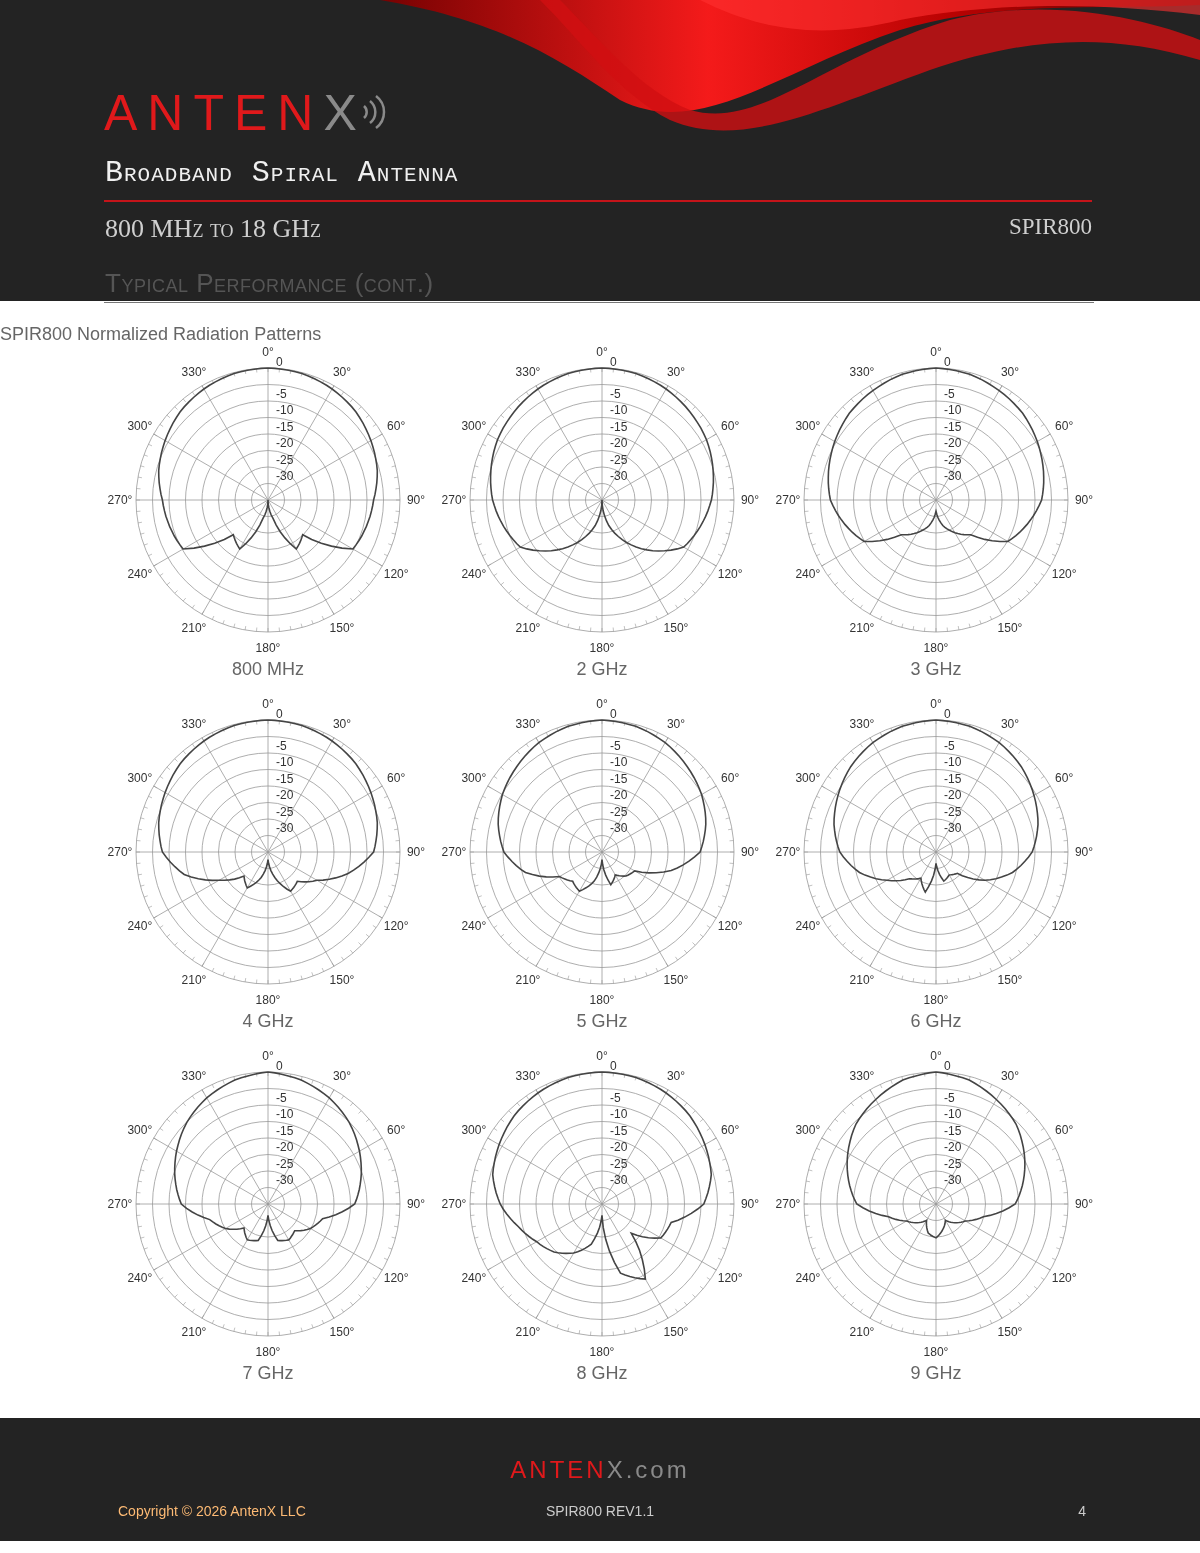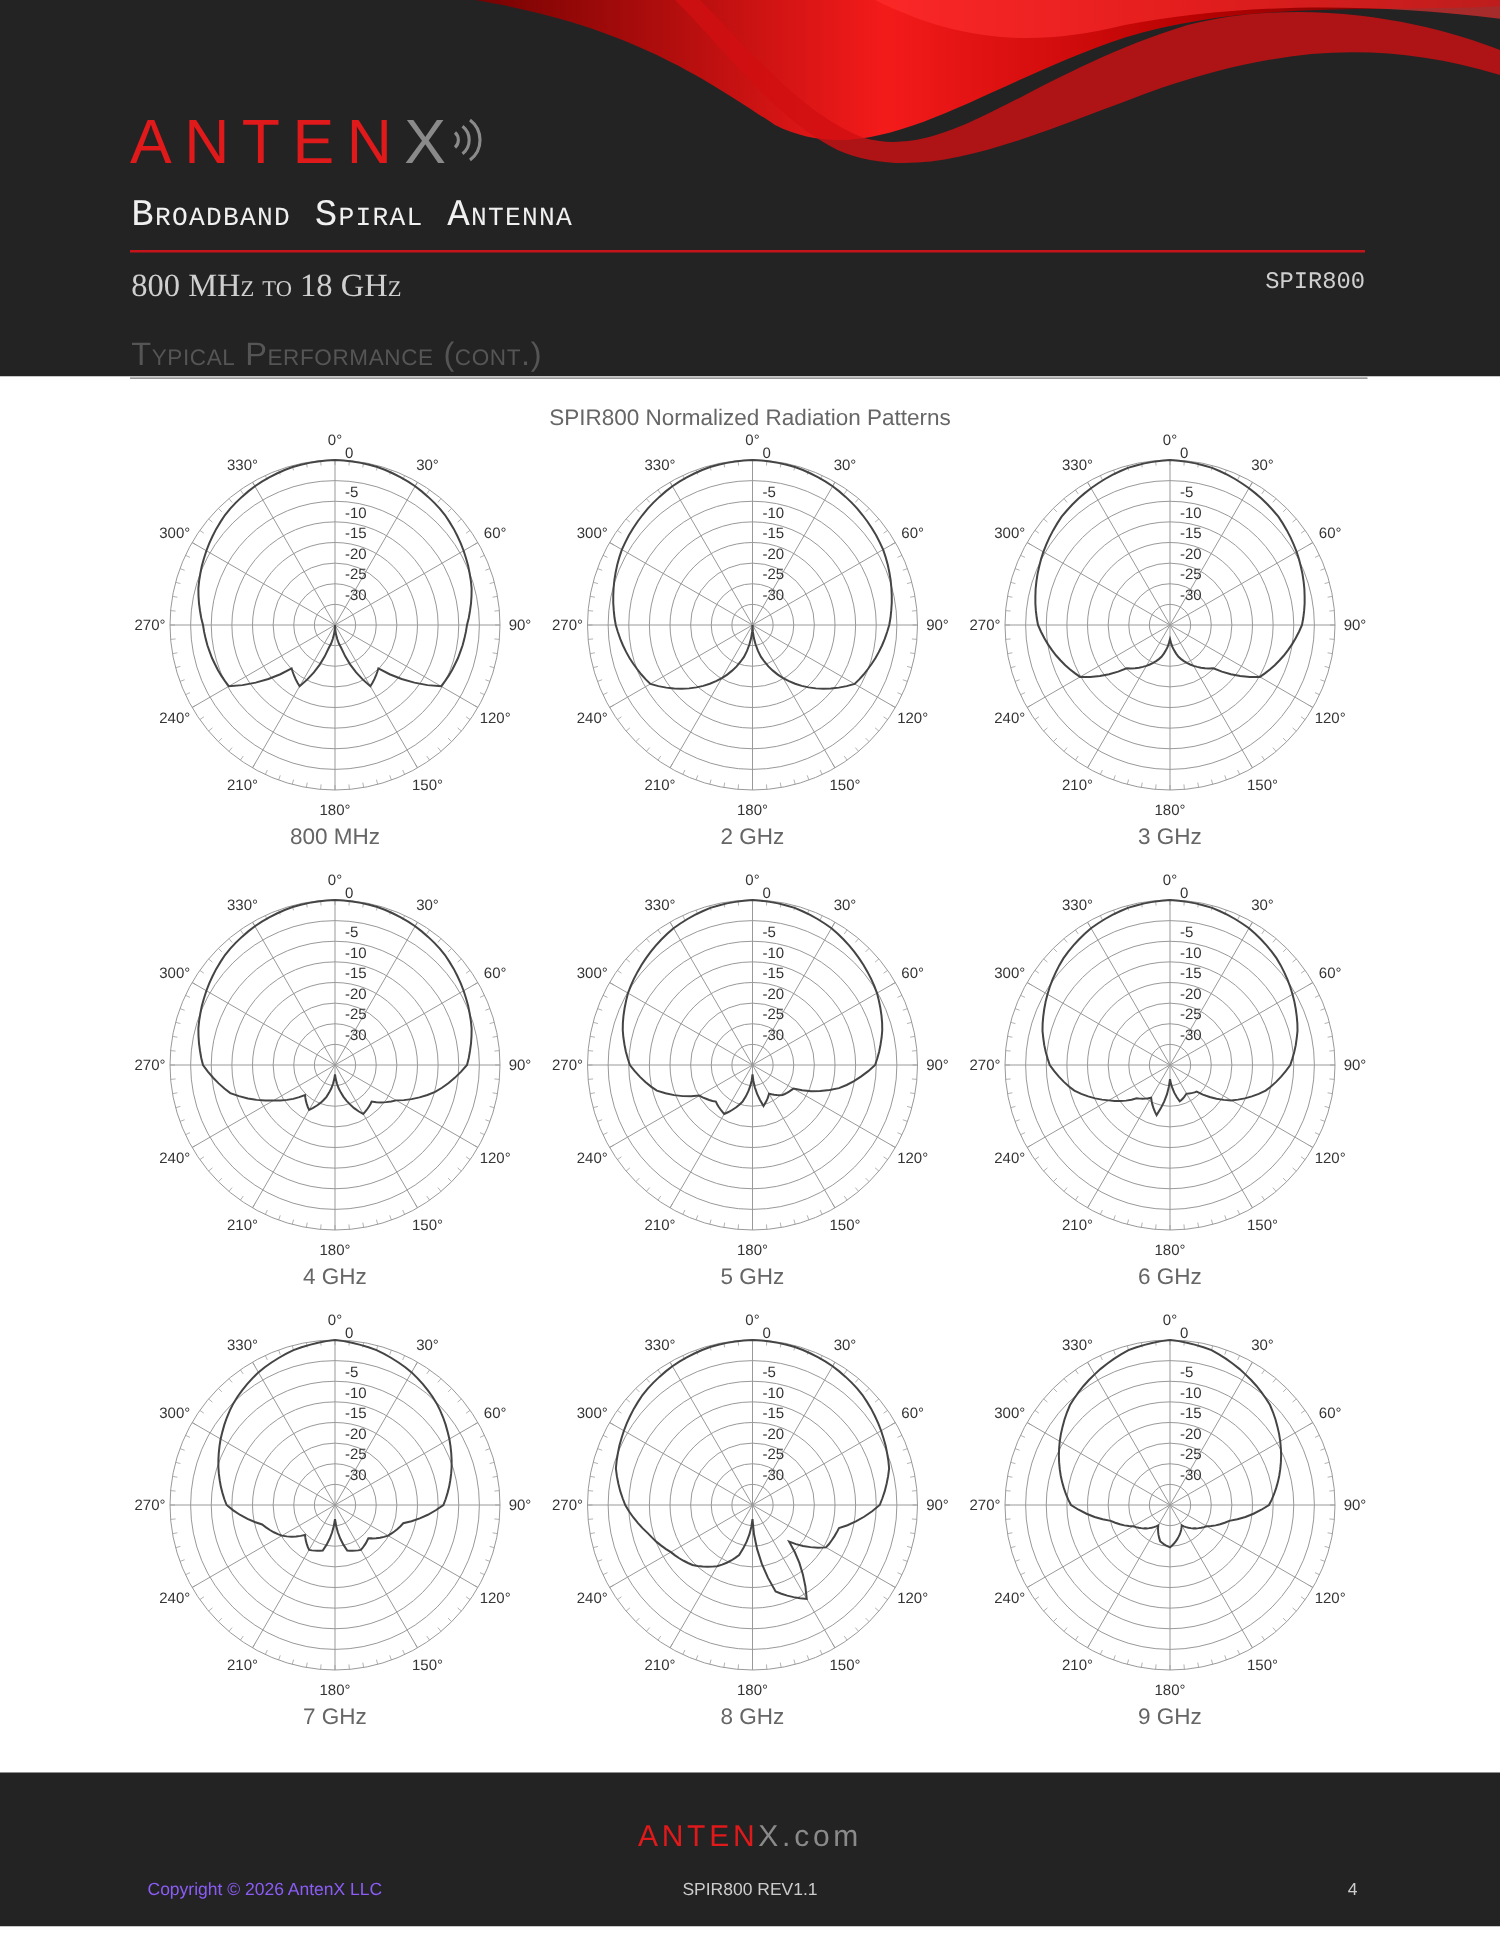--- a/index.html
+++ b/index.html
@@ -4,29 +4,29 @@
 <style>
 *{margin:0;padding:0;box-sizing:border-box}
 body{width:1200px;height:1553px;background:#fff;font-family:"Liberation Sans",sans-serif;position:relative;overflow:hidden}
 .header{position:absolute;left:0;top:0;width:1200px;height:301px;background:#232323;overflow:hidden}
 .logo{position:absolute;left:104px;top:84px;font-family:"Liberation Sans",sans-serif;font-size:50px;letter-spacing:10px;font-weight:300;color:#e0191b}
 .logo .x{color:#8a8a8a}
 .waves{position:absolute;left:360px;top:92px}
 .title{position:absolute;left:105px;top:156px;font-family:Liberation Mono, monospace;font-size:30px;color:#f0f0f0;font-variant:small-caps;letter-spacing:1px}
 .redline{position:absolute;left:104px;top:200px;width:988px;height:2px;background:#c4141a}
 .subtitle{position:absolute;left:105px;top:214px;font-family:"Liberation Serif",serif;font-size:26px;color:#cfcfcf;font-variant:small-caps}
-.model{position:absolute;right:108px;top:214px;font-family:Liberation Mono, monospace;font-size:19px;color:#cfcfcf}
+.model{position:absolute;right:108px;top:214px;font-family:Liberation Serif, serif;font-size:23px;color:#cfcfcf}
 .section{position:absolute;left:105px;top:268px;font-family:Liberation Sans, sans-serif;font-size:26px;color:#555;font-variant:small-caps;letter-spacing:0.5px}
 .sectionline{position:absolute;left:104px;top:302px;width:990px;height:1px;background:#777}
-.charttitle{position:absolute;left:0;width:1200px;top:324px;text-align:center;font-size:18px;color:#666}
+.charttitle{position:absolute;left:0;width:1200px;top:324px;font-size:18px;color:#666}
 svg.plots{position:absolute;left:0;top:0}
 .footer{position:absolute;left:0;top:1418px;width:1200px;height:123px;background:#232323}
 .flogo{position:absolute;left:0;width:1200px;top:38px;text-align:center;font-size:24px;letter-spacing:3px;color:#e0191b;font-weight:300}
 .flogo .g{color:#8a8a8a}
-.fcopy{position:absolute;left:118px;top:85px;font-size:14px;color:#8b5cf6}
+.fcopy{position:absolute;left:118px;top:85px;font-size:14px;color:#fdba74}
 .frev{position:absolute;left:0;width:1200px;top:85px;text-align:center;font-size:14px;color:#ccc}
 .fpage{position:absolute;right:114px;top:85px;font-size:14px;color:#ccc}
 </style>
 </head>
 <body>
 
 <div class="header">
   <svg width="1200" height="247" style="position:absolute;left:0;top:0">
     <defs>
       <linearGradient id="rg" x1="0" y1="0" x2="1" y2="0">

